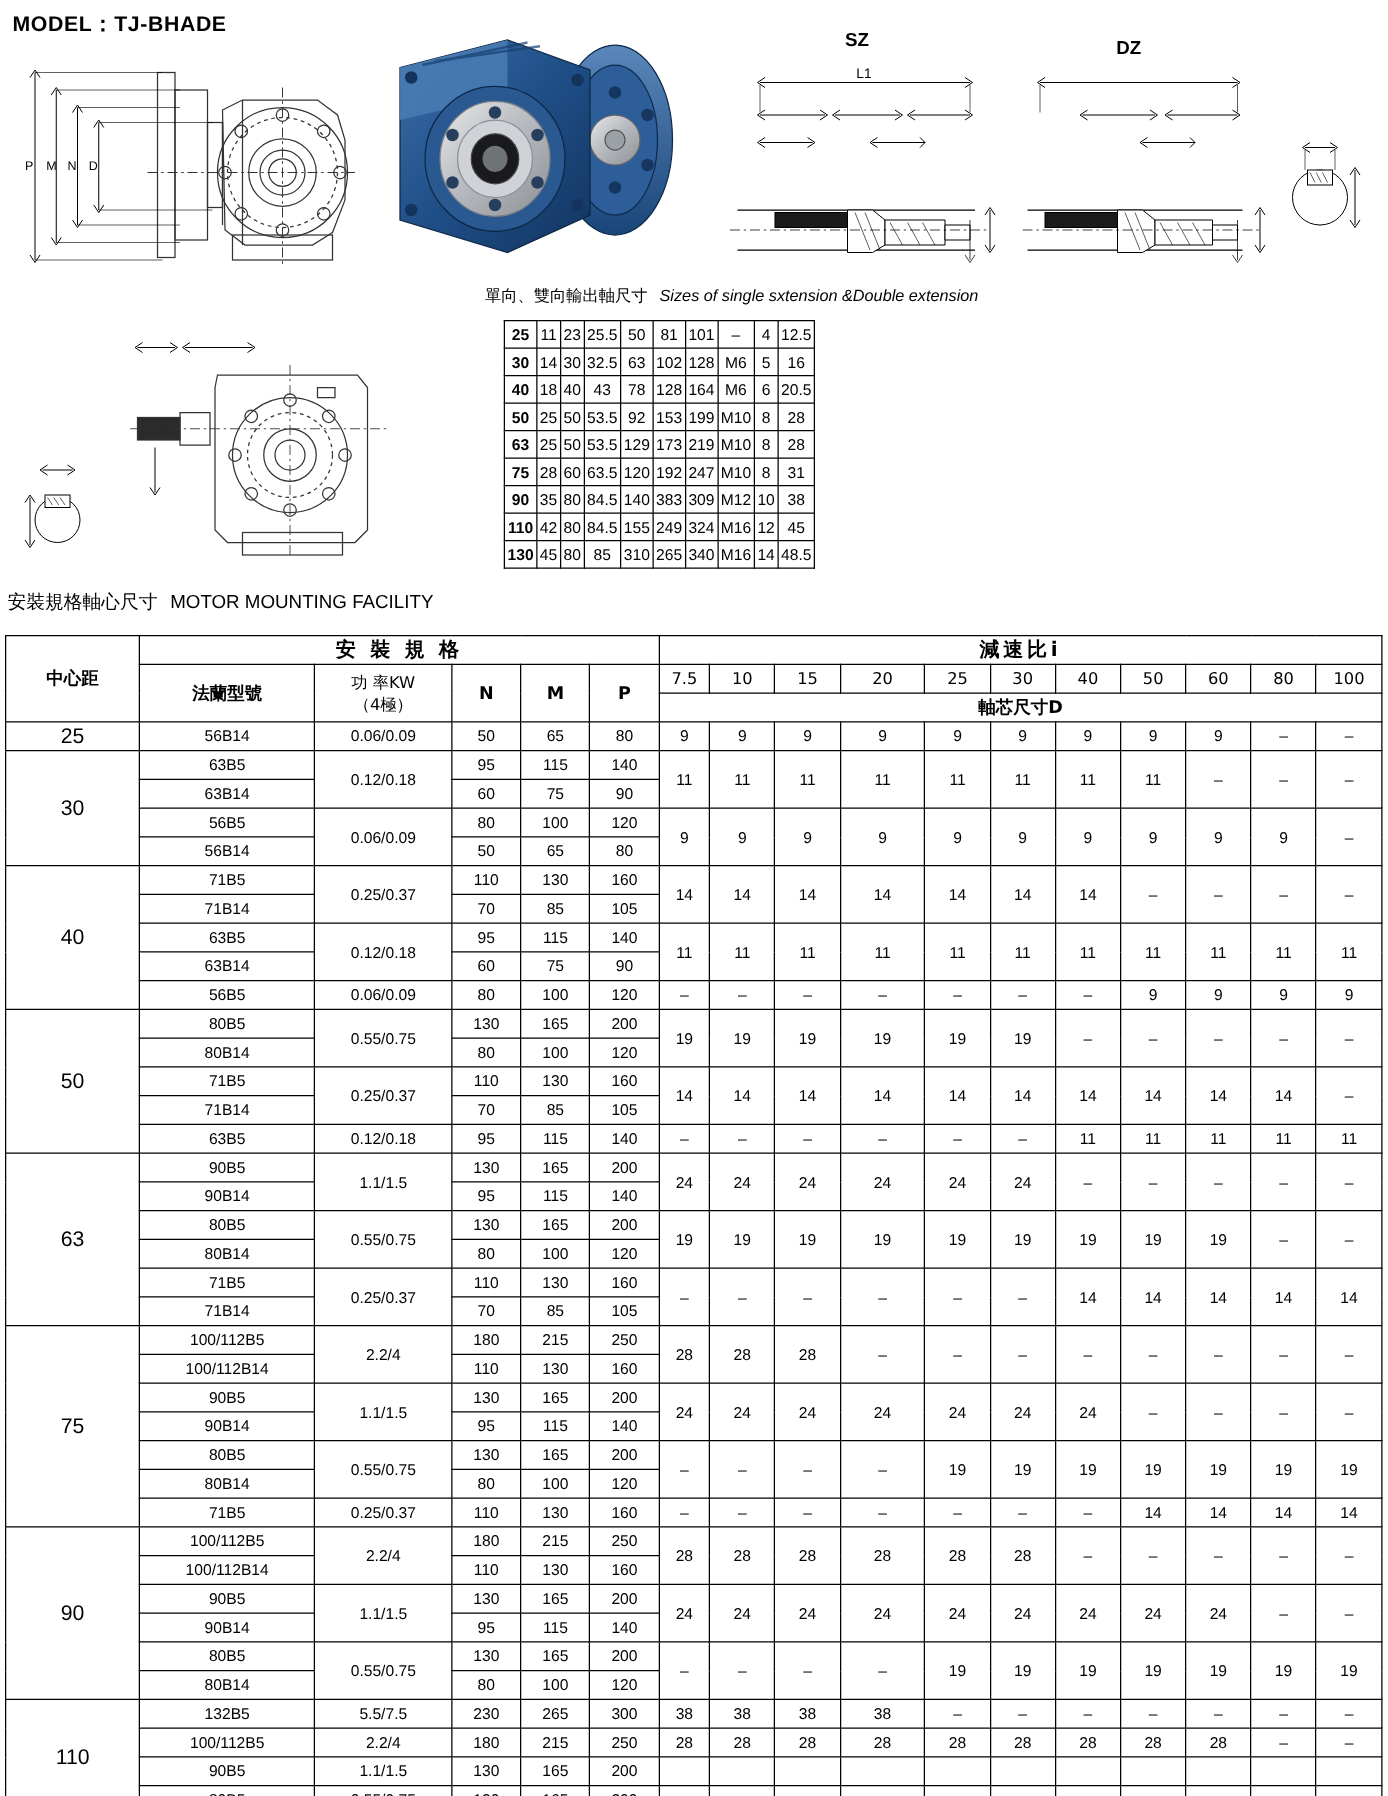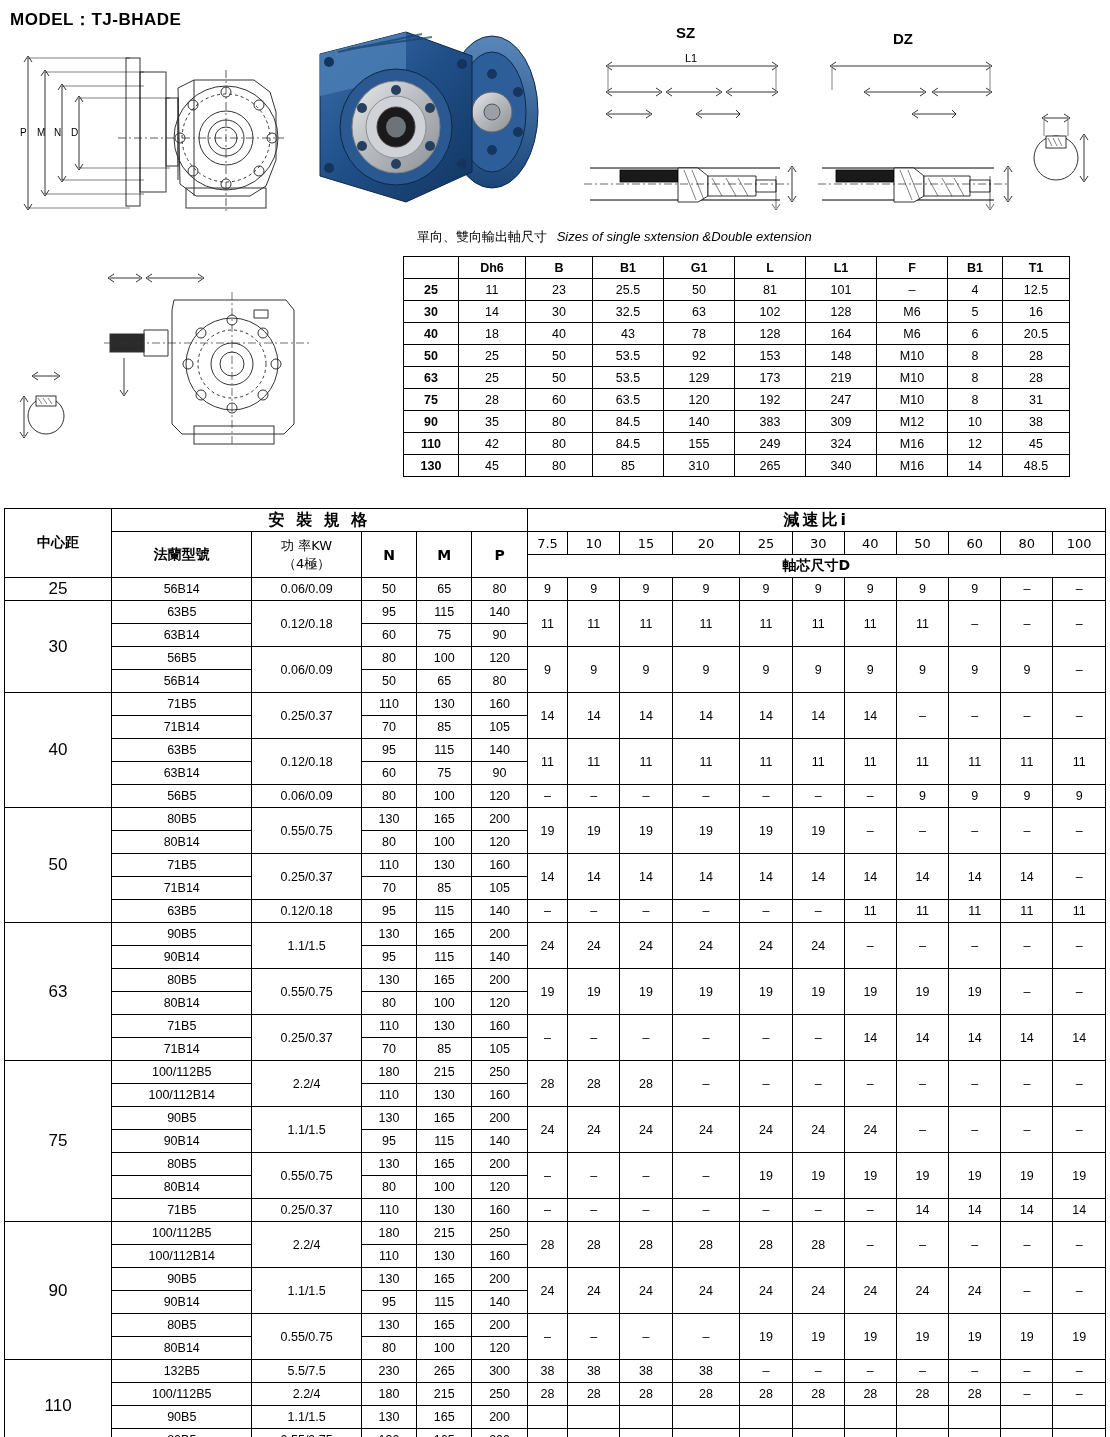--- a/index.html
+++ b/index.html
@@ -326,39 +326,27 @@
         <rect x="18" y="148" width="20" height="10" fill="#fff"></rect>
         <g stroke-width=".5">
             <path d="M20 150 L24 156 M25 150 L29 156 M30 150 L34 156"></path>
           </g>
         <path d="M6 150 L6 188 M2 154 L6 148 L10 154 M2 184 L6 190 L10 184"></path>
         <text x="0" y="200" stroke="none" font-weight="bold">t1</text>
       </g>
     </svg>
   </div>
 
-  <div class="caption" style="left:417px;top:228px;">
+  <div class="caption" style="left:388px;top:228px;">
     <span class="cn">單向、雙向輸出軸尺寸</span>
     <span class="en" style="margin-left:6px;">Sizes of single sxtension &amp;Double extension</span>
   </div>
 
   <table class="shaft-table" id="shaft-table">
       <tbody>
-        <tr>
-          <th style="width:50px"></th>
-          <th style="width:62px">Dh6</th>
-          <th style="width:62px">B</th>
-          <th style="width:66px">B1</th>
-          <th style="width:66px">G1</th>
-          <th style="width:66px">L</th>
-          <th style="width:66px">L1</th>
-          <th style="width:66px">F</th>
-          <th style="width:50px">B1</th>
-          <th style="width:62px">T1</th>
-        </tr>
         <tr>
           <td class="rowhdr">25</td>
           <td class="">11</td>
           <td class="">23</td>
           <td class="">25.5</td>
           <td class="">50</td>
           <td class="">81</td>
           <td class="">101</td>
           <td class="">–</td>
           <td class="">4</td>
@@ -388,21 +376,21 @@
           <td class="">6</td>
           <td class="">20.5</td>
         </tr>
         <tr>
           <td class="rowhdr">50</td>
           <td class="">25</td>
           <td class="">50</td>
           <td class="">53.5</td>
           <td class="">92</td>
           <td class="">153</td>
-          <td class="">148</td>
+          <td class="">199</td>
           <td class="">M10</td>
           <td class="">8</td>
           <td class="">28</td>
         </tr>
         <tr>
           <td class="rowhdr">63</td>
           <td class="">25</td>
           <td class="">50</td>
           <td class="">53.5</td>
           <td class="">129</td>
@@ -456,20 +444,24 @@
           <td class="">310</td>
           <td class="">265</td>
           <td class="">340</td>
           <td class="">M16</td>
           <td class="">14</td>
           <td class="">48.5</td>
         </tr>
       </tbody>
     </table>
 
+  <div class="mf-heading">
+    <span class="cn">安裝規格軸心尺寸</span>
+    <span style="margin-left:6px;">MOTOR MOUNTING FACILITY</span>
+  </div>
 
   <table class="main-table" id="main-table">
       <tbody>
         <tr>
           <td rowspan="3" class="hdr-mid" style="width:108px">中心距</td>
           <td colspan="5" class="hdr-big" style="width:420px">安 裝 規 格</td>
           <td colspan="11" class="hdr-big">減速比i</td>
         </tr>
         <tr>
           <td rowspan="2" class="hdr-mid" style="width:118px">法蘭型號</td>

